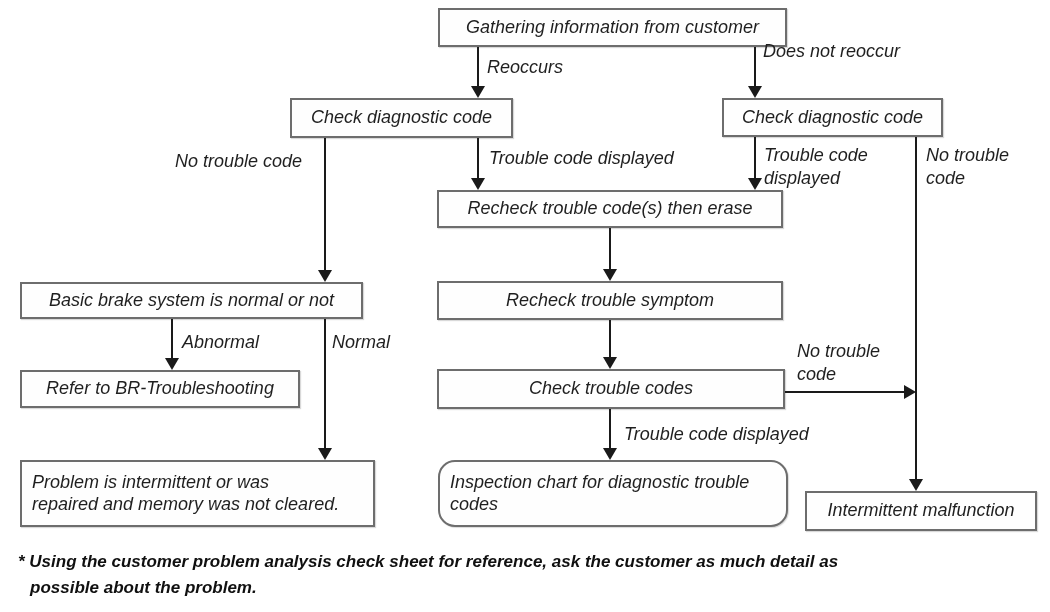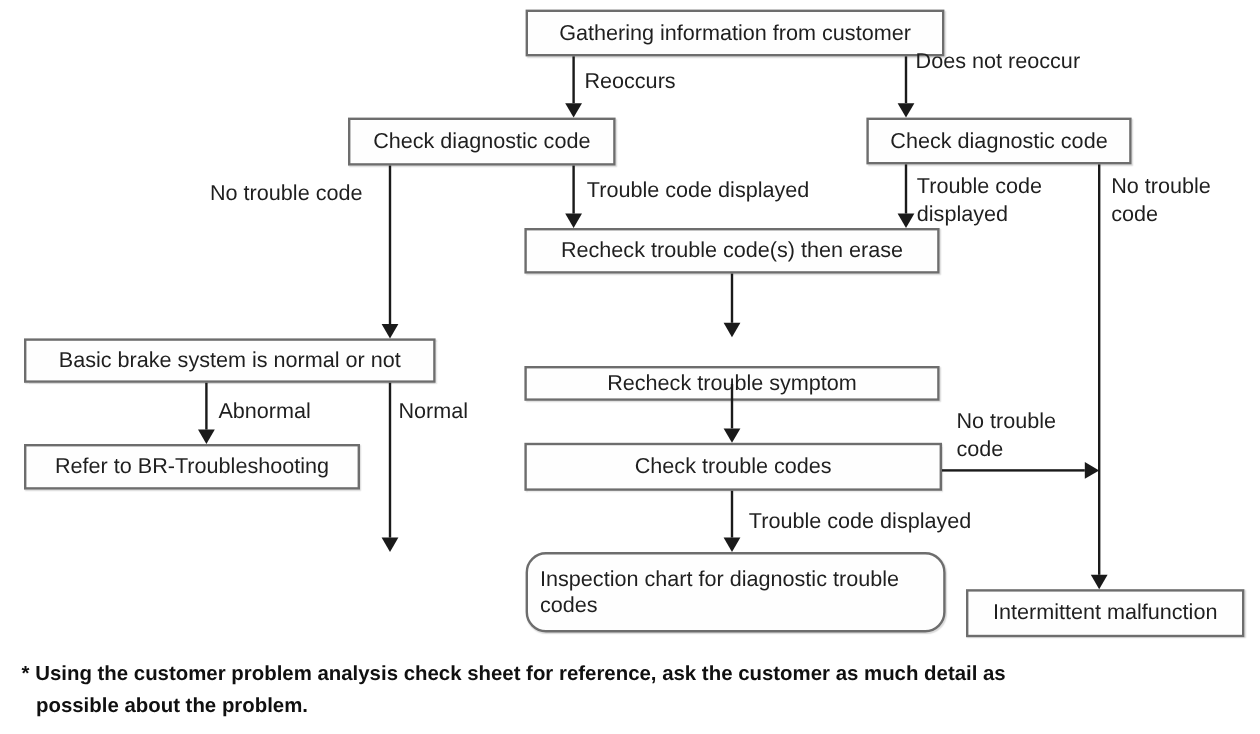--- a/index.html
+++ b/index.html
@@ -3,21 +3,21 @@
 <meta charset="utf-8">
 <style>
   * { margin: 0; padding: 0; box-sizing: border-box; }
   html, body { background: #ffffff; }
   body {
     width: 1050px; height: 612px;
     font-family: "Liberation Sans", sans-serif;
     position: relative; overflow: hidden;
     color: #1f1f1f;
   }
-  .stage { position: absolute; left: 0; top: 0; width: 1050px; height: 612px; }
+  .stage { position: absolute; left: 0; top: 0; width: 1050px; height: 612px; font-style: italic; }
 
   .box {
     position: absolute;
     border: 2px solid #6d6d6d;
     background: #fefefe;
     box-shadow: 1px 1px 1px rgba(0,0,0,0.15);
     display: flex; align-items: center; justify-content: center;
     font-size: 18px; line-height: 1.22;
     text-align: center;
     color: #1f1f1f;
@@ -62,36 +62,40 @@
   </div>
 
   <div class="box" style="left:722px; top:98px; width:221px; height:39px;">
     <span>Check diagnostic code</span>
   </div>
 
   <div class="box" style="left:437px; top:190px; width:346px; height:38px;">
     <span>Recheck trouble code(s) then erase</span>
   </div>
 
-  <div class="box" style="left:437px; top:281px; width:346px; height:29px;margin-top:24px;">
+  <div class="box" style="left:437px; top:281px; width:346px; height:39px;">
     <span>Recheck trouble symptom</span>
   </div>
 
   <div class="box" style="left:437px; top:369px; width:348px; height:40px;">
     <span>Check trouble codes</span>
   </div>
 
   <div class="box" style="left:20px; top:282px; width:343px; height:37px;">
     <span>Basic brake system is normal or not</span>
   </div>
 
   <div class="box" style="left:20px; top:370px; width:280px; height:38px;">
     <span>Refer to BR-Troubleshooting</span>
   </div>
 
+  <div class="box align-left" style="left:20px; top:460px; width:355px; height:67px;">
+    <span class="pre">Problem is intermittent or was
+repaired and memory was not cleared.</span>
+  </div>
 
   <div class="box align-left" style="left:438px; top:460px; width:350px; height:67px;border-radius:17px;">
     <span class="pre">Inspection chart for diagnostic trouble
 codes</span>
   </div>
 
   <div class="box" style="left:805px; top:491px; width:232px; height:40px;">
     <span>Intermittent malfunction</span>
   </div>
 

